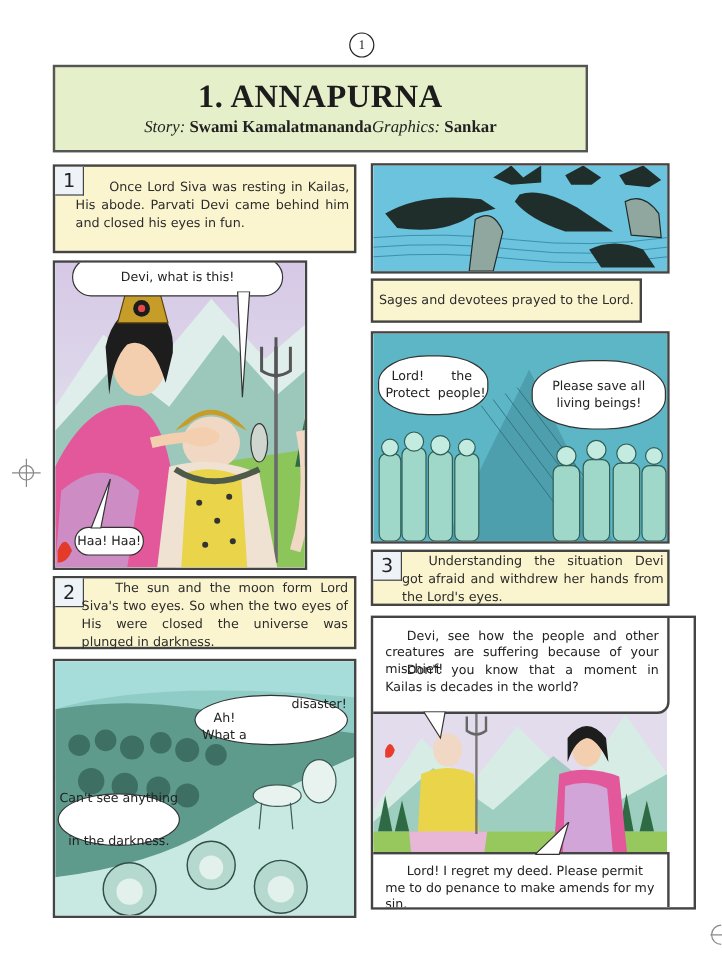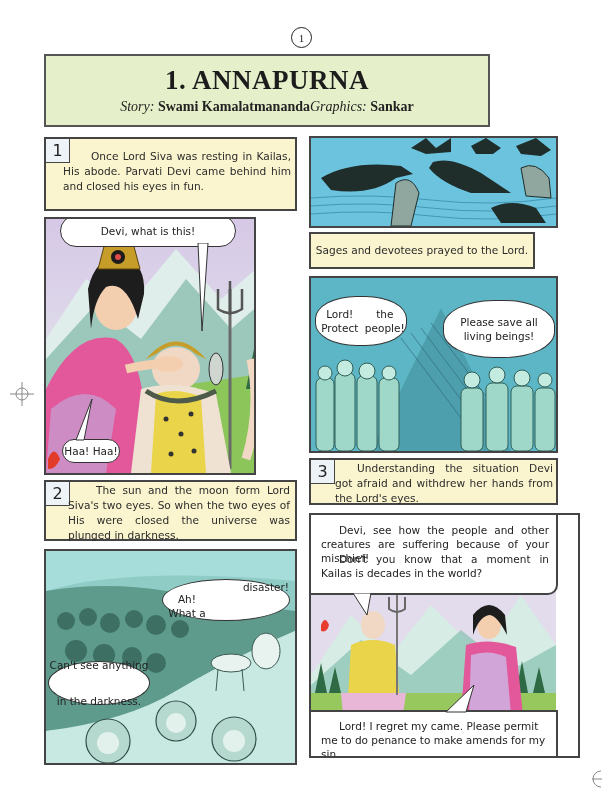--- a/index.html
+++ b/index.html
@@ -270,21 +270,21 @@
 
   <div class="rect-bubble" style="left:-2px;top:-2px;width:249px;height:82px;border-width:2px;border-color:#444;border-radius:0 0 10px 0;">
     <div style="position:absolute;left:10px;top:8px;width:228px;text-indent:18px;text-align:justify;">Devi, see how the people and other creatures are suffering because of your mischief!</div>
     <div style="position:absolute;left:10px;top:37px;width:228px;text-indent:18px;text-align:justify;">Don't you know that a moment in Kailas is decades in the world?</div>
   </div>
   <svg class="abs" style="left:42px;top:78px;" width="20" height="24">
       <path d="M0,0 L18,0 L14,22 Z" fill="#fff" stroke="#333" stroke-width="1"></path>
     </svg>
 
   <div class="rect-bubble" style="left:-2px;top:195px;width:249px;height:48px;border-width:2px;border-color:#444;">
-    <div style="position:absolute;left:10px;top:7px;width:228px;text-indent:18px;">Lord! I regret my came. Please permit me to do penance to make amends for my sin.</div>
+    <div style="position:absolute;left:10px;top:7px;width:228px;text-indent:18px;">Lord! I regret my deed. Please permit me to do penance to make amends for my sin.</div>
   </div>
   <svg class="abs" style="left:135px;top:170px;" width="30" height="28">
       <path d="M0,27 L20,27 L28,0 Z" fill="#fff" stroke="#333" stroke-width="1"></path>
     </svg>
 </div>
 
 <svg class="reg" style="left:10px;top:382px;" width="24" height="24">
   <circle cx="12" cy="12" r="6" fill="none" stroke="#888" stroke-width="1"></circle>
   <line x1="0" y1="12" x2="24" y2="12" stroke="#888" stroke-width="1"></line>
   <line x1="12" y1="0" x2="12" y2="24" stroke="#888" stroke-width="1"></line>

